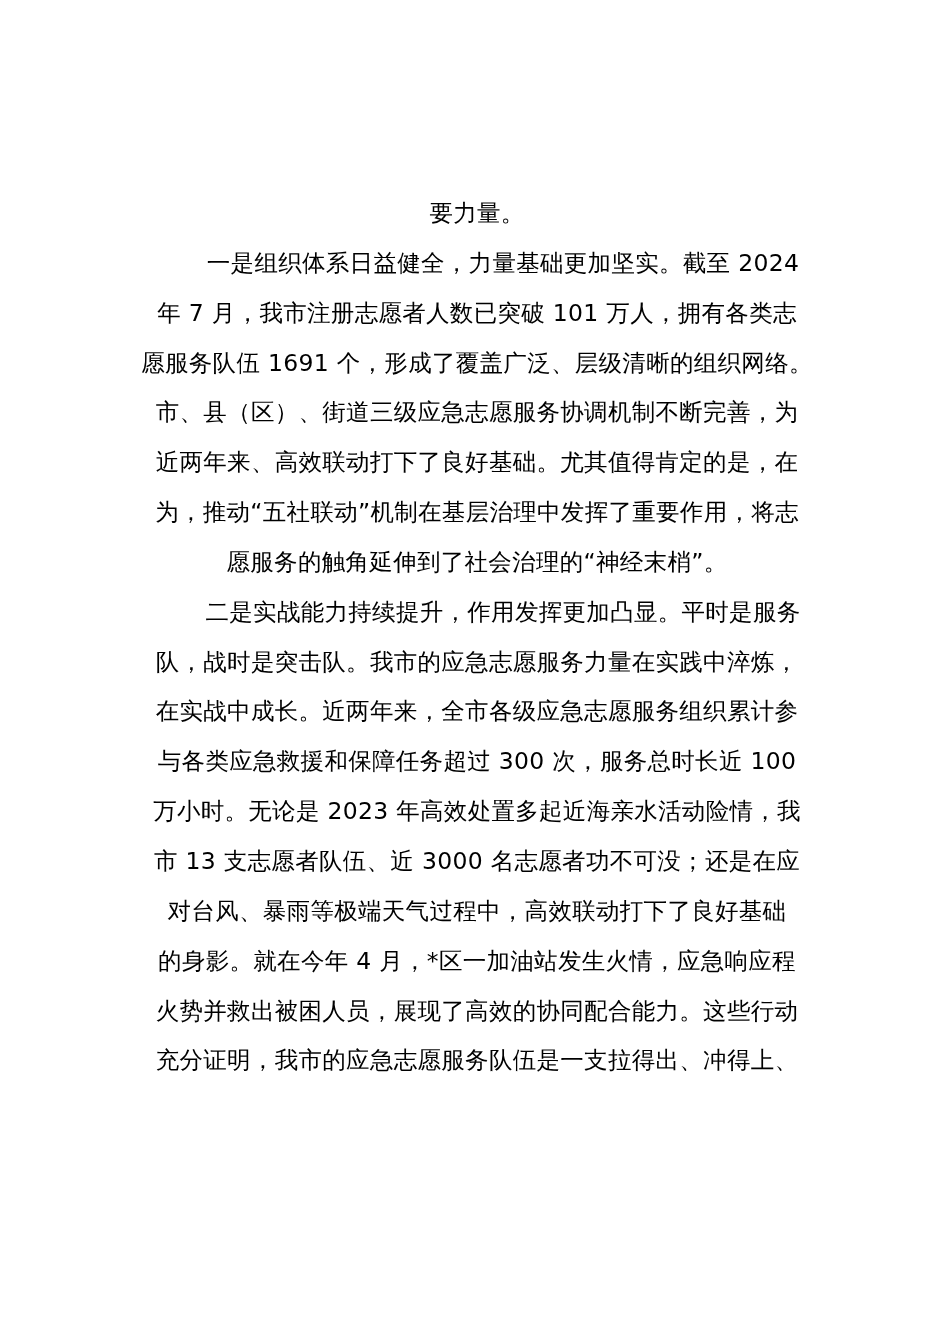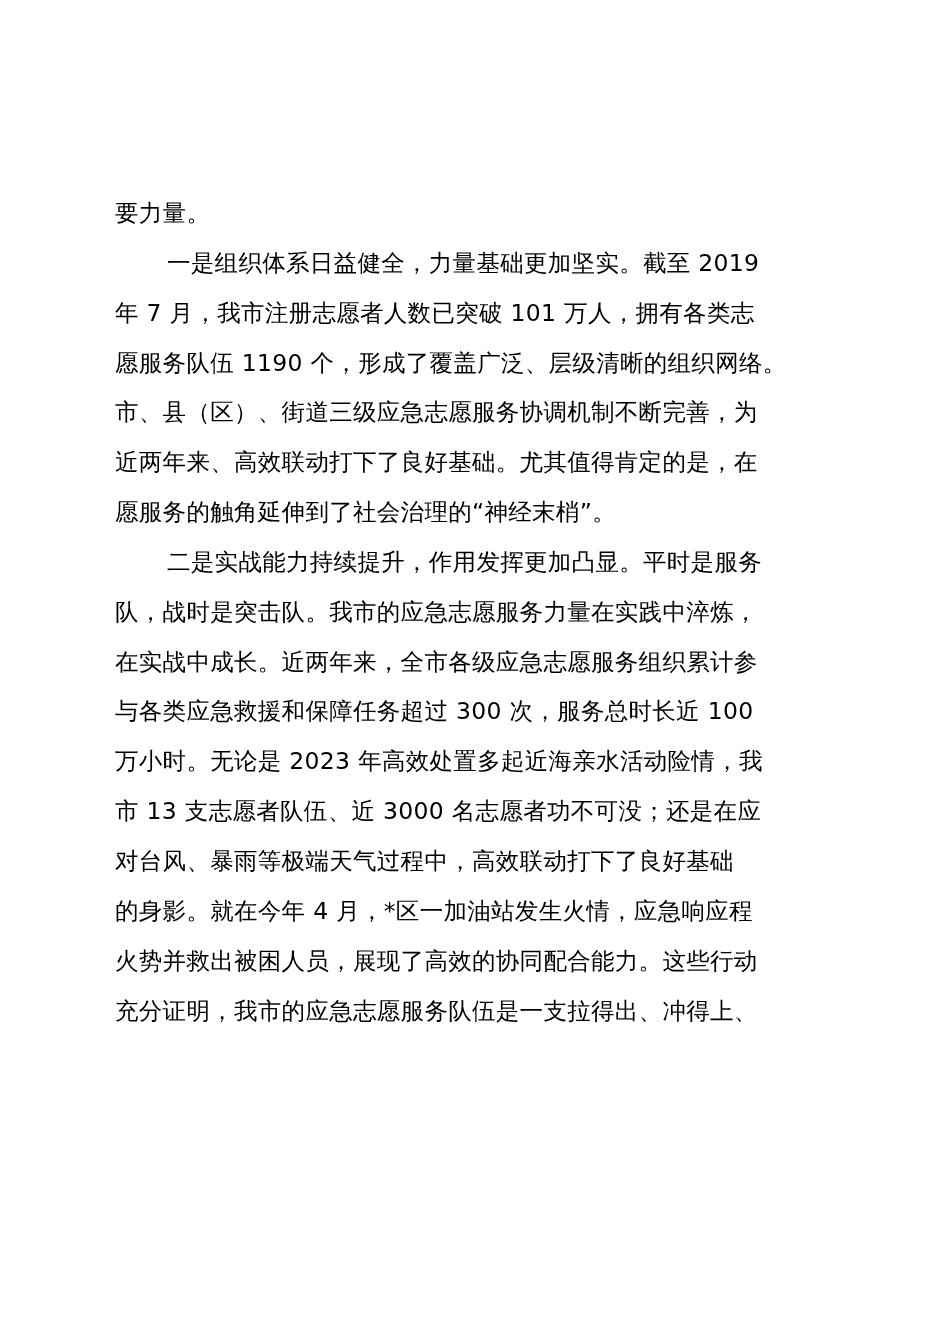--- a/index.html
+++ b/index.html
@@ -18,48 +18,50 @@
     .page {
       position: absolute;
       left: 0;
       top: 0;
       width: 950px;
       height: 1344px;
       background: #ffffff;
     }
     .body-text {
       position: absolute;
-      left: 115px;
+      left: 127px;
       top: 195px;
       width: 700px;
+      text-align: center;
     }
     .line {
       height: 49.85px;
       line-height: 36px;
       font-size: 23.5px;
       white-space: nowrap;
       letter-spacing: 0.3px;
     }
     .indent {
       padding-left: 52px;
     }
   </style>
 </head>
 <body>
 
 <div class="page">
   <div class="body-text">
 
     <div class="line">要力量。</div>
 
-    <div class="line indent">一是组织体系日益健全，力量基础更加坚实。截至 2019</div>
+    <div class="line indent">一是组织体系日益健全，力量基础更加坚实。截至 2024</div>
     <div class="line">年 7 月，我市注册志愿者人数已突破 101 万人，拥有各类志</div>
-    <div class="line">愿服务队伍 1190 个，形成了覆盖广泛、层级清晰的组织网络。</div>
+    <div class="line">愿服务队伍 1691 个，形成了覆盖广泛、层级清晰的组织网络。</div>
     <div class="line">市、县（区）、街道三级应急志愿服务协调机制不断完善，为</div>
     <div class="line">近两年来、高效联动打下了良好基础。尤其值得肯定的是，在</div>
+    <div class="line">为，推动“五社联动”机制在基层治理中发挥了重要作用，将志</div>
     <div class="line">愿服务的触角延伸到了社会治理的“神经末梢”。</div>
 
     <div class="line indent">二是实战能力持续提升，作用发挥更加凸显。平时是服务</div>
     <div class="line">队，战时是突击队。我市的应急志愿服务力量在实践中淬炼，</div>
     <div class="line">在实战中成长。近两年来，全市各级应急志愿服务组织累计参</div>
     <div class="line">与各类应急救援和保障任务超过 300 次，服务总时长近 100</div>
     <div class="line">万小时。无论是 2023 年高效处置多起近海亲水活动险情，我</div>
     <div class="line">市 13 支志愿者队伍、近 3000 名志愿者功不可没；还是在应</div>
     <div class="line">对台风、暴雨等极端天气过程中，高效联动打下了良好基础</div>
     <div class="line">的身影。就在今年 4 月，*区一加油站发生火情，应急响应程</div>

